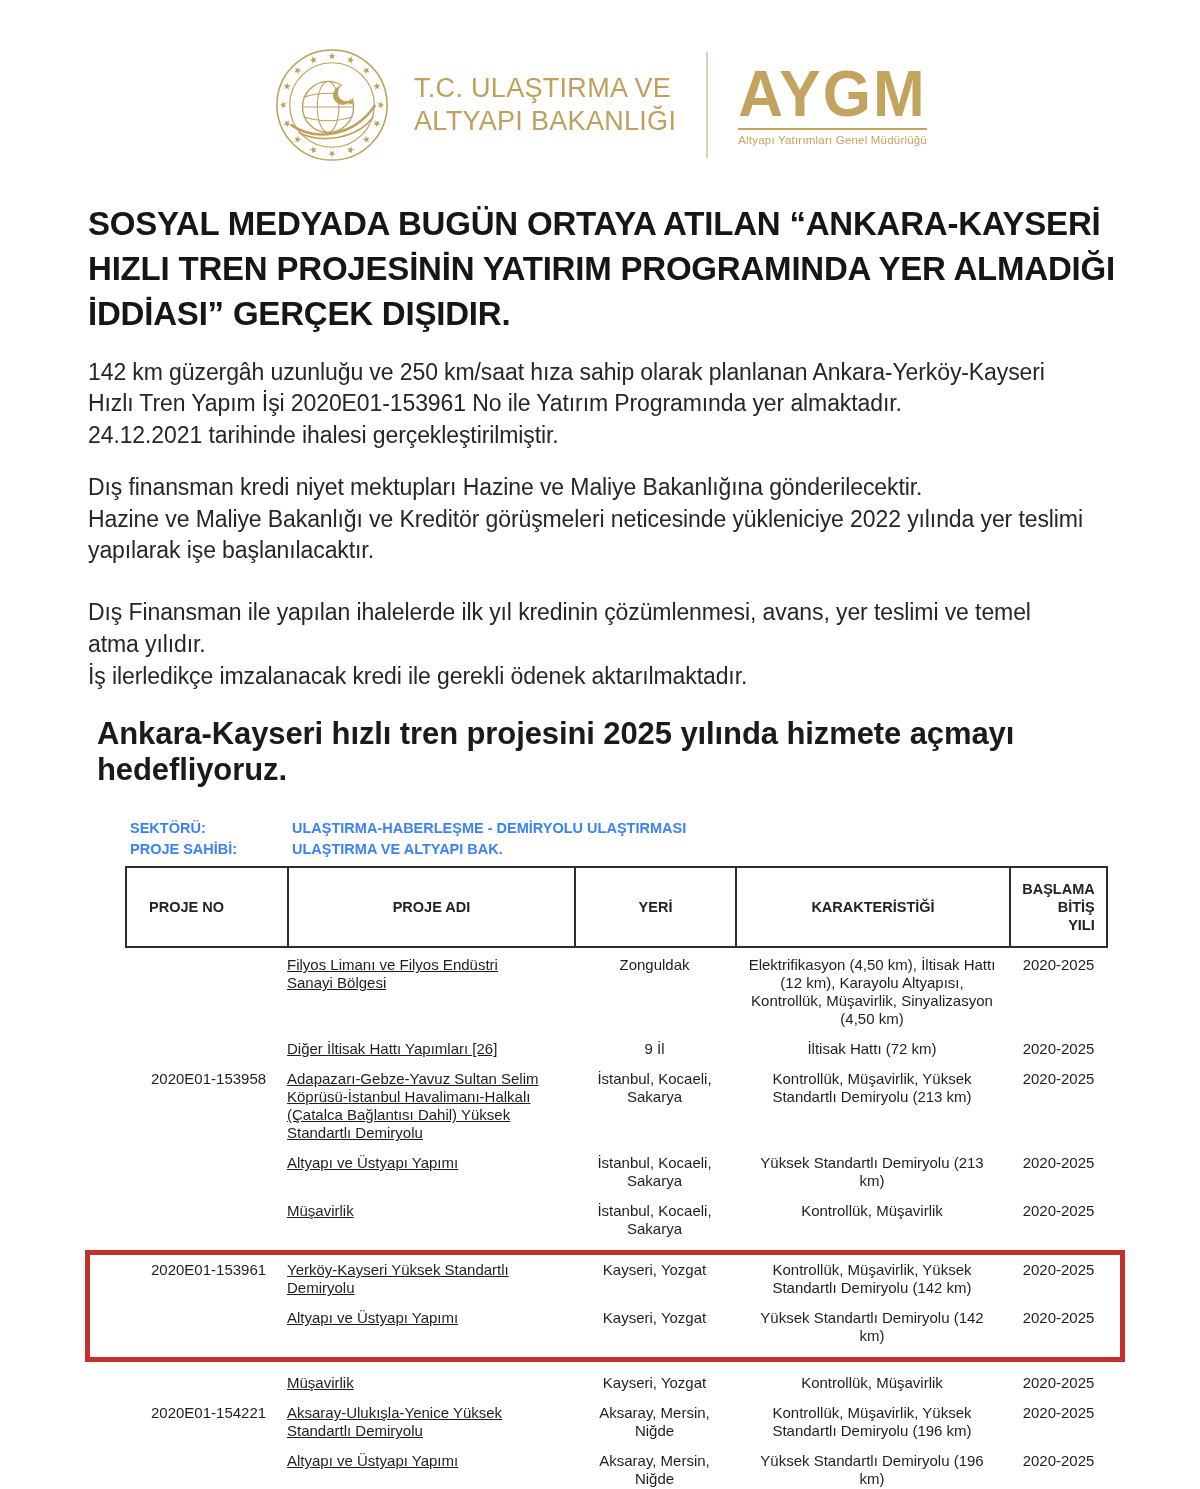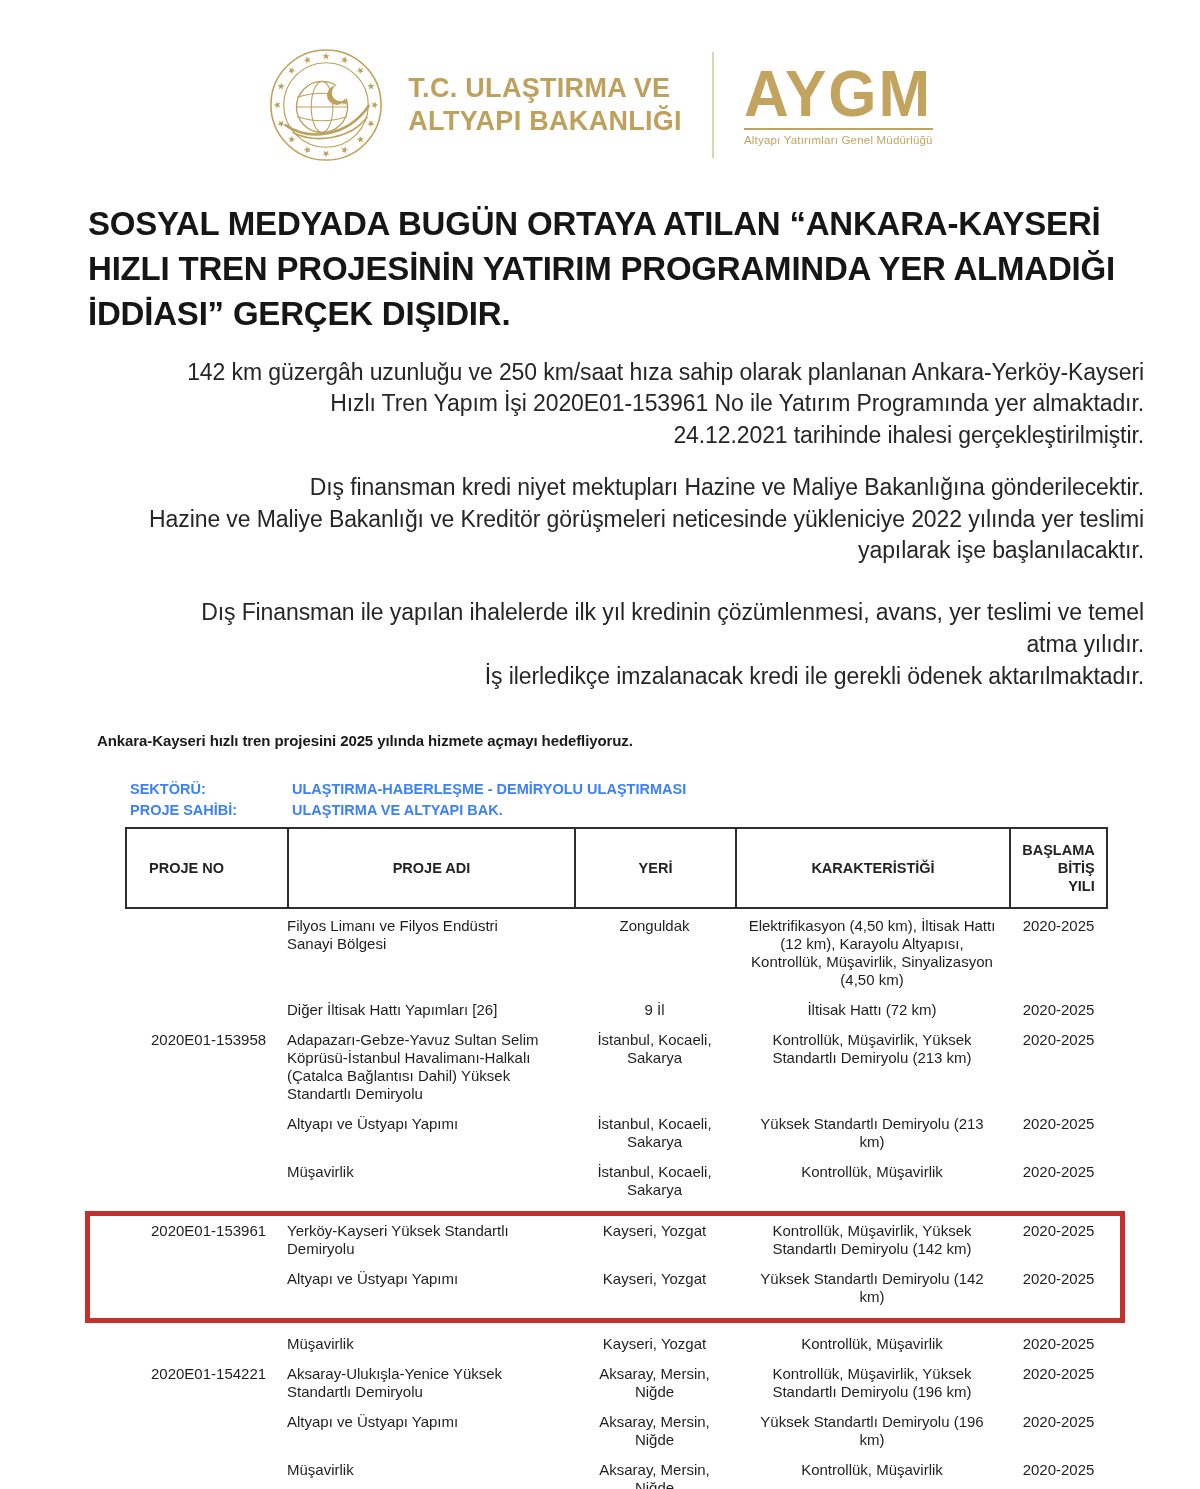--- a/index.html
+++ b/index.html
@@ -10,21 +10,21 @@
     background:#ffffff;
     font-family:"Liberation Sans","DejaVu Sans",sans-serif;
     color:#1d1d1d;
   }
 
   
   .brand { display:flex; align-items:center; justify-content:center; padding-top:46px; }
   .emblem { width:118px; height:118px; flex:0 0 auto; }
   .ministry {
     margin-left:23px;
-    font-weight:bold; font-size:27px; line-height:1.22;
+    font-weight:normal; font-size:27px; line-height:1.22;
     color:#bda15c; letter-spacing:0.3px;
   }
   .logo-divider { width:2px; height:106px; background:#ddd3b6; margin:0 30px; }
   .aygm { display:flex; flex-direction:column; }
   .aygm-word {
     font-size:62px; font-weight:bold; line-height:0.98;
     color:#c2a45e; letter-spacing:2px; transform:scaleY(1.06);
   }
   .aygm-rule { height:2px; background:#c2a45e; width:100%; margin-top:3px; }
   .aygm-sub { font-size:11.5px; color:#c2a45e; margin-top:4px; white-space:nowrap; letter-spacing:0.2px; }
@@ -34,26 +34,25 @@
     margin:38px 64px 0 88px;
     font-size:33px; line-height:1.36; font-weight:bold;
     color:#161616; letter-spacing:-0.2px;
     white-space:pre-line;
   }
   .para {
     margin:20px 56px 0 88px;
     font-size:23px; line-height:1.38;
     color:#262626; letter-spacing:-0.1px;
     white-space:pre-line;
-    text-align:right;
   }
   .para.p3 { margin-top:30px; }
   .target {
-    margin:40px 56px 0 97px;
-    font-size:15px; font-weight:bold; color:#1a1a1a;
+    margin:24px 56px 0 97px;
+    font-size:31px; font-weight:bold; color:#1a1a1a;
     letter-spacing:-0.1px;
   }
 
   
   .table-wrap { margin:30px 0 0 125px; width:983px; }
   .meta {
     display:grid; grid-template-columns:162px 1fr;
     margin-left:5px;
     font-size:14.5px; font-weight:bold; line-height:1.45; color:#3b82f6;
   }
@@ -70,21 +69,21 @@
   }
   .hcell:first-child { border-left:none; justify-content:flex-start; text-align:left; padding-left:22px; }
 
   .tbody { margin-top:8px; font-size:15px; }
   .trow {
     display:grid; grid-template-columns:162px 287px 161px 274px 99px;
     margin-bottom:12px; line-height:1.2; color:#1f1f1f;
   }
   .tcell { white-space:pre-line; }
   .c-no  { padding-left:2px;margin-left:24px; }
-  .c-adi { padding-right:12px; }
+  .c-adi { padding-right:12px;text-decoration:underline; }
   .c-yeri,.c-kar,.c-yil { text-align:center; }
 
   .highlight {
     border:5px solid #c4302c;
     margin:0 -17px 12px -40px;
     padding:6px 12px 0 35px;
   }
 </style>
 </head>
 <body>

